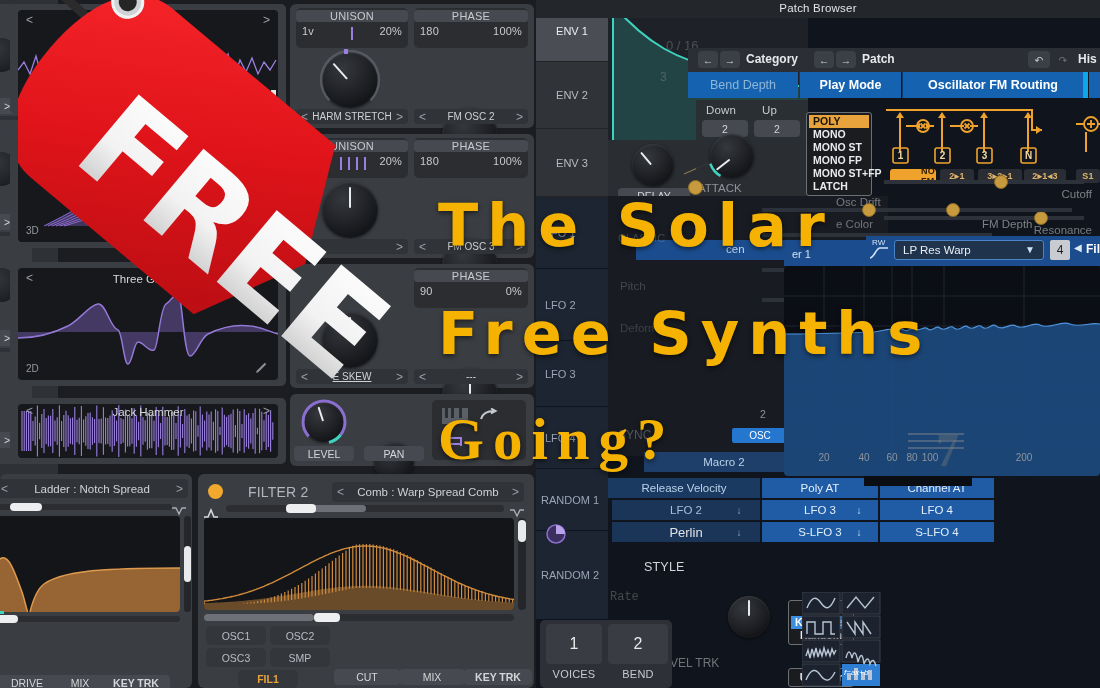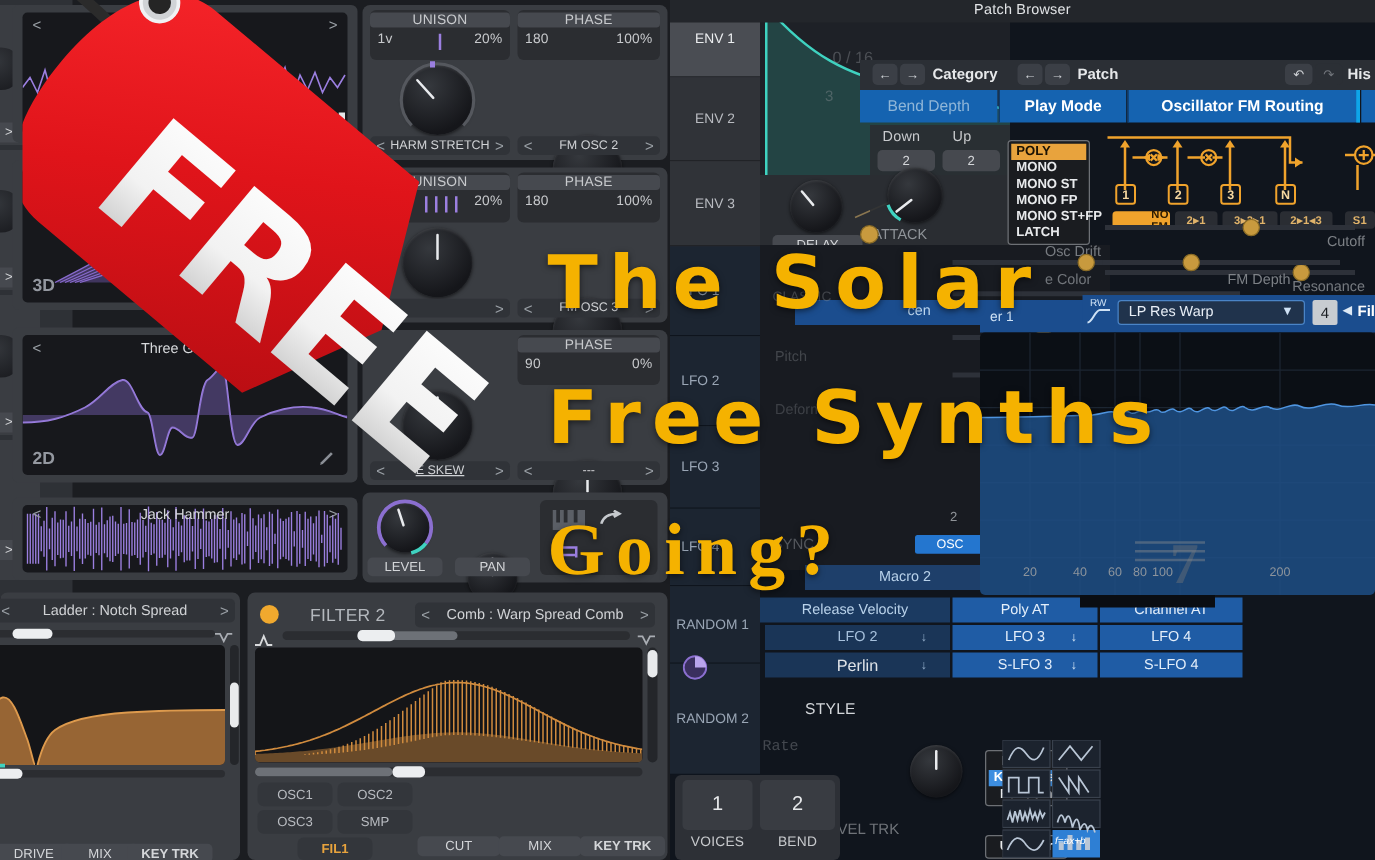--- a/index.html
+++ b/index.html
@@ -31,21 +31,21 @@
   
   .knob { border-radius:50%; background:radial-gradient(circle at 38% 30%,#35383d,#15161a 72%);
           position:relative; box-shadow:inset 0 1px 2px rgba(255,255,255,.10), 0 1px 3px rgba(0,0,0,.6); }
   .knob::after { content:""; position:absolute; width:2px; height:38%; left:50%; top:9%;
           background:#e9ebee; transform-origin:50% 118%; transform:translateX(-50%) rotate(var(--a,0deg)); border-radius:1px;}
 
   
   .osc-strip { background:#3a3d42; border-radius:5px; }
   .wt-screen { background:#17181c; border-radius:4px; position:relative; overflow:hidden; }
   .wt-title { color:#d7d9dc; font-size:11.5px; text-align:center; }
-  .wt-dim { color:#9498a0; font-size:14px;font-weight:bold; }
+  .wt-dim { color:#9498a0; font-size:10px; }
   .blue-head { background:#1563b0; color:#fff; font-weight:bold; font-size:12.5px;
                display:flex; align-items:center; justify-content:center; }
   .blue-head.dim { color:#8fb6d8; font-weight:normal; }
   .bluebtn { background:#1b4f8f; color:#cfe2f5; font-size:10px; border-radius:2px;
              display:flex; align-items:center; justify-content:center; }
   .bluebtn.on { background:#2476cf; color:#fff; }
 
   
   .fil-btn { background:#33363b; border-radius:5px; color:#b9bcc1; font-size:10.5px;
              display:flex; align-items:center; justify-content:center; }
@@ -488,21 +488,21 @@
             <path d="M10,50 V30 M26,50 V34"></path>
         </g>
         <circle cx="15" cy="22" r="7" fill="none" stroke="#f0a32c" stroke-width="1.8"></circle>
         <path d="M11,22 H19 M15,18 V26" stroke="#f0a32c" stroke-width="1.8"></path>
       </svg>
       <div class="abs fmbtn" style="left:0;top:69px;width:24px;height:14px;">S1</div>
     </div>
 
     <div class="abs blue-head dim" style="left:152px;top:72px;width:110px;height:26px;">Bend Depth</div>
     <div class="abs blue-head" style="left:263px;top:72px;width:102px;height:26px;border-left:1px solid #0f3c6d;">Play Mode</div>
-    <div class="abs blue-head" style="left:366px;top:72px;width:186px;height:26px;border-left:1px solid #0f3c6d;border-right:3px solid #0ea5e9;">Oscillator FM Routing</div>
+    <div class="abs blue-head" style="left:366px;top:72px;width:186px;height:26px;border-left:1px solid #0f3c6d;border-right:5px solid #0ea5e9;">Oscillator FM Routing</div>
     <div class="abs blue-head" style="left:553px;top:72px;width:11px;height:26px;"></div>
 
     <div class="abs" style="left:0;top:0;width:564px;height:18px;background:#23262b;">
       <div class="abs lbl" style="left:0;top:2px;width:100%;text-align:center;font-size:11.5px;color:#e2e4e7;">Patch Browser</div>
     </div>
     <div class="abs" style="left:152px;top:48px;width:412px;height:24px;background:#2b2f35;">
       <div class="abs chip" style="left:10px;top:3px;width:20px;height:17px;background:#3b3f46;color:#cfd2d6;">←</div>
       <div class="abs chip" style="left:32px;top:3px;width:20px;height:17px;background:#3b3f46;color:#cfd2d6;">→</div>
       <div class="abs" style="left:58px;top:4px;font-size:12px;font-weight:bold;color:#e6e8ea;">Category</div>
       <div class="abs chip" style="left:126px;top:3px;width:20px;height:17px;background:#3b3f46;color:#cfd2d6;">←</div>

